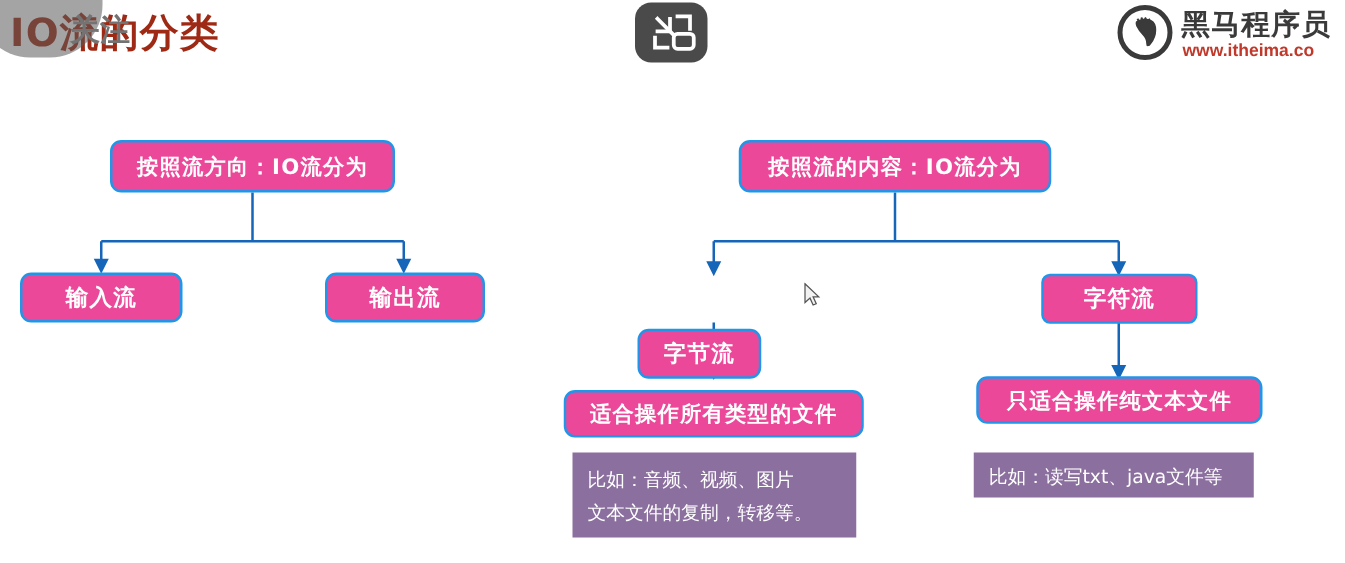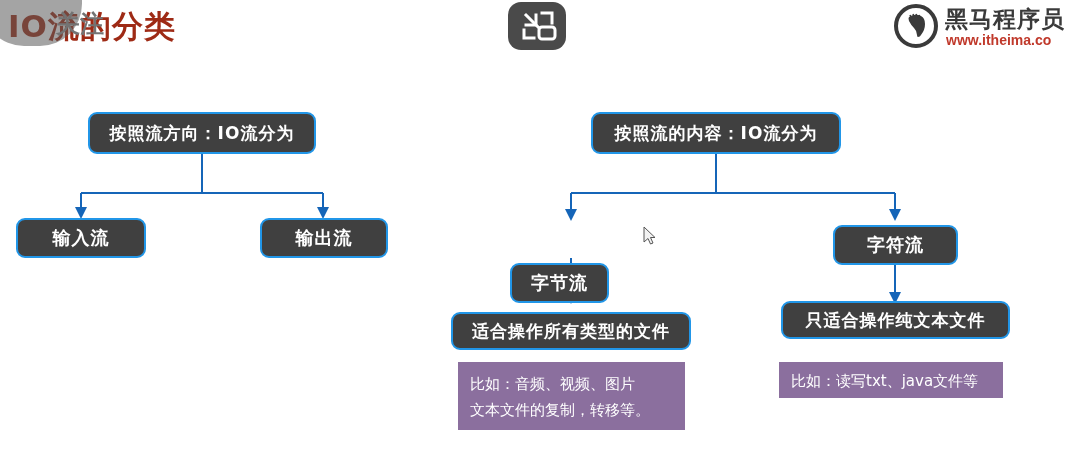--- a/index.html
+++ b/index.html
@@ -99,21 +99,21 @@
     font-family: "Liberation Sans", sans-serif;
   }
 
   
   .node {
     position: absolute;
     box-sizing: border-box;
     display: flex;
     align-items: center;
     justify-content: center;
-    background: #404040;
+    background: #ec4899;
     border: 2px solid #2196e8;
     border-radius: 9px;
     color: #ffffff;
     font-weight: bold;
     white-space: nowrap;
     font-family: "DejaVu Sans", "Liberation Sans", sans-serif;
     letter-spacing: 1px;
   }
   .node.root   { font-size: 17px; }
   .node.level2 { font-size: 18px; }
@@ -213,21 +213,21 @@
   <div class="node root" style="left:88px; top:112px; width:228px; height:42px;">按照流方向：IO流分为</div>
 
   <div class="node level2" style="left:16px; top:218px; width:130px; height:40px;">输入流</div>
 
   <div class="node level2" style="left:260px; top:218px; width:128px; height:40px;">输出流</div>
 
   <div class="node root" style="left:591px; top:112px; width:250px; height:42px;">按照流的内容：IO流分为</div>
 
   <div class="node level2" style="left:510px; top:219px; width:99px; height:40px;margin-top:44px;">字节流</div>
 
-  <div class="node level2" style="left:833px; top:225px; width:125px; height:40px;">字符流</div>
+  <div class="node level2" style="left:833px; top:219px; width:125px; height:40px;border-radius:7px;">字符流</div>
 
   <div class="node level3" style="left:451px; top:301px; width:240px; height:38px;margin-top:11px;">适合操作所有类型的文件</div>
 
   <div class="node level3" style="left:781px; top:301px; width:229px; height:38px;">只适合操作纯文本文件</div>
 
   <div class="note" style="left:458px; top:362px; width:227px; height:68px;">
     <div>比如：音频、视频、图片</div>
     <div>文本文件的复制，转移等。</div>
   </div>
 

